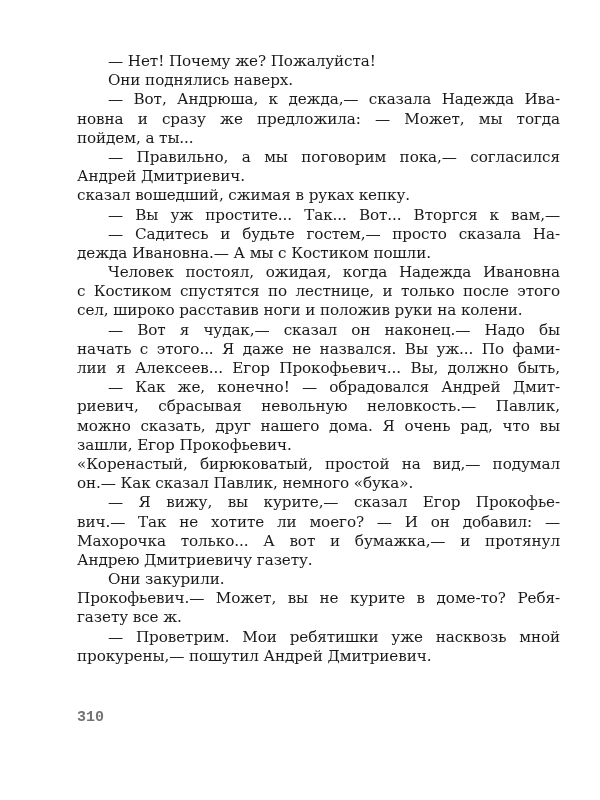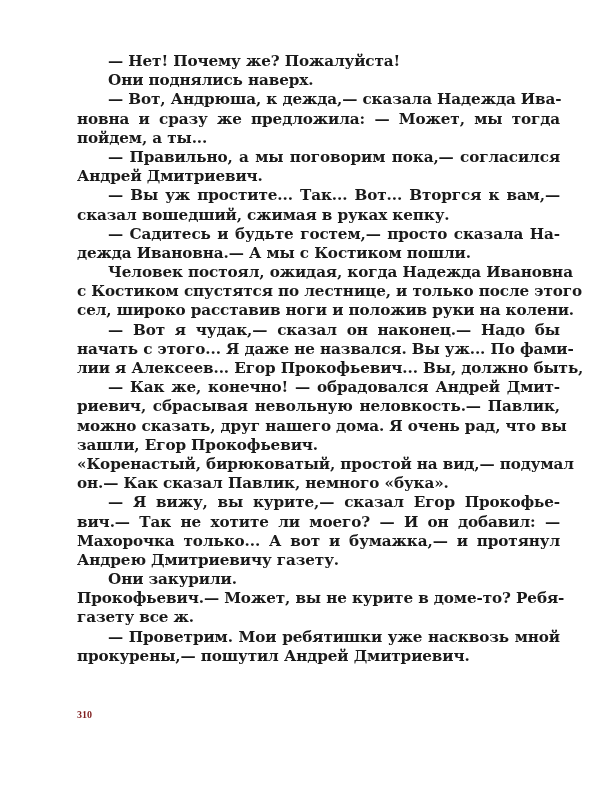--- a/index.html
+++ b/index.html
@@ -8,58 +8,58 @@
     background: #ffffff;
     position: relative;
     overflow: hidden;
   }
   .page {
     position: absolute;
     left: 77px;
     top: 52px;
     width: 483px;
     font-family: "DejaVu Serif", "Liberation Serif", serif;
-    font-weight: bold;
+    font-weight: normal;
     font-size: 15.2px;
     line-height: 19.2px;
     color: #1a1a1a;
   }
   .line {
     display: block;
     height: 19.2px;
     white-space: nowrap;
     text-align: justify;
     text-align-last: justify;
     letter-spacing: -0.1px;
   }
   .line.indent { padding-left: 31px; }
   .line.last { text-align-last: left; }
   .page-number {
     position: absolute;
     left: 77px;
     top: 709px;
-    font-family: Liberation Serif, serif;
+    font-family: Liberation Mono, monospace;
     font-weight: bold;
-    font-size: 10px;
-    color: #7f1d1d;
+    font-size: 15px;
+    color: #737373;
   }
 </style>
 </head>
 <body>
 
 <div class="page" id="page-body">
     <span class="line indent last">— Нет! Почему же? Пожалуйста!</span>
     <span class="line indent last">Они поднялись наверх.</span>
     <span class="line indent">— Вот, Андрюша, к дежда,— сказала Надежда Ива-</span>
     <span class="line">новна и сразу же предложила: — Может, мы тогда</span>
     <span class="line last">пойдем, а ты...</span>
     <span class="line indent">— Правильно, а мы поговорим пока,— согласился</span>
     <span class="line last">Андрей Дмитриевич.</span>
+    <span class="line last">сказал вошедший, сжимая в руках кепку.</span>
     <span class="line indent">— Вы уж простите... Так... Вот... Вторгся к вам,—</span>
-    <span class="line last">сказал вошедший, сжимая в руках кепку.</span>
     <span class="line indent">— Садитесь и будьте гостем,— просто сказала На-</span>
     <span class="line last">дежда Ивановна.— А мы с Костиком пошли.</span>
     <span class="line indent">Человек постоял, ожидая, когда Надежда Ивановна</span>
     <span class="line">с Костиком спустятся по лестнице, и только после этого</span>
     <span class="line last">сел, широко расставив ноги и положив руки на колени.</span>
     <span class="line indent">— Вот я чудак,— сказал он наконец.— Надо бы</span>
     <span class="line">начать с этого... Я даже не назвался. Вы уж... По фами-</span>
     <span class="line">лии я Алексеев... Егор Прокофьевич... Вы, должно быть,</span>
     <span class="line indent">— Как же, конечно! — обрадовался Андрей Дмит-</span>
     <span class="line">риевич, сбрасывая невольную неловкость.— Павлик,</span>

